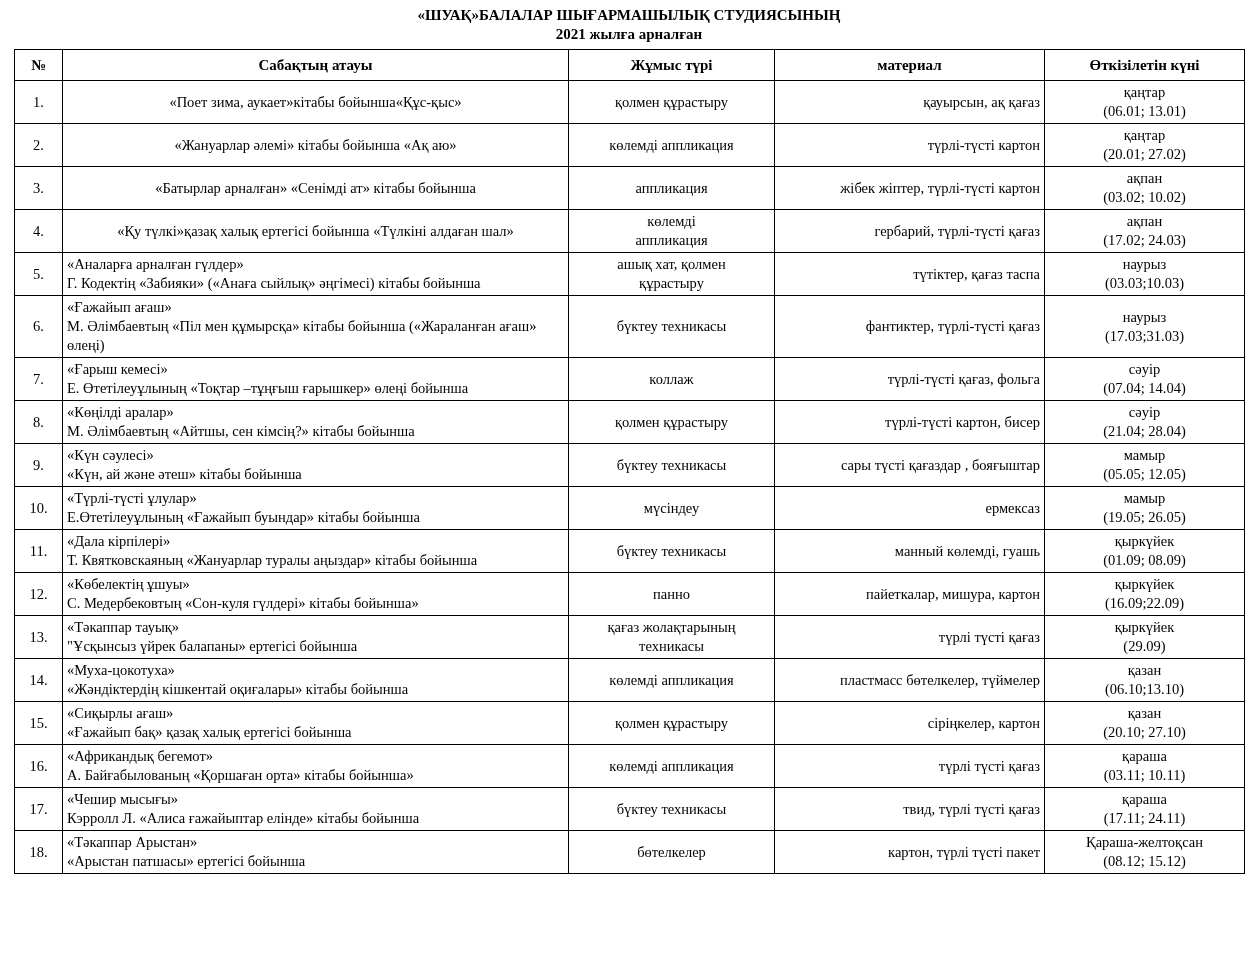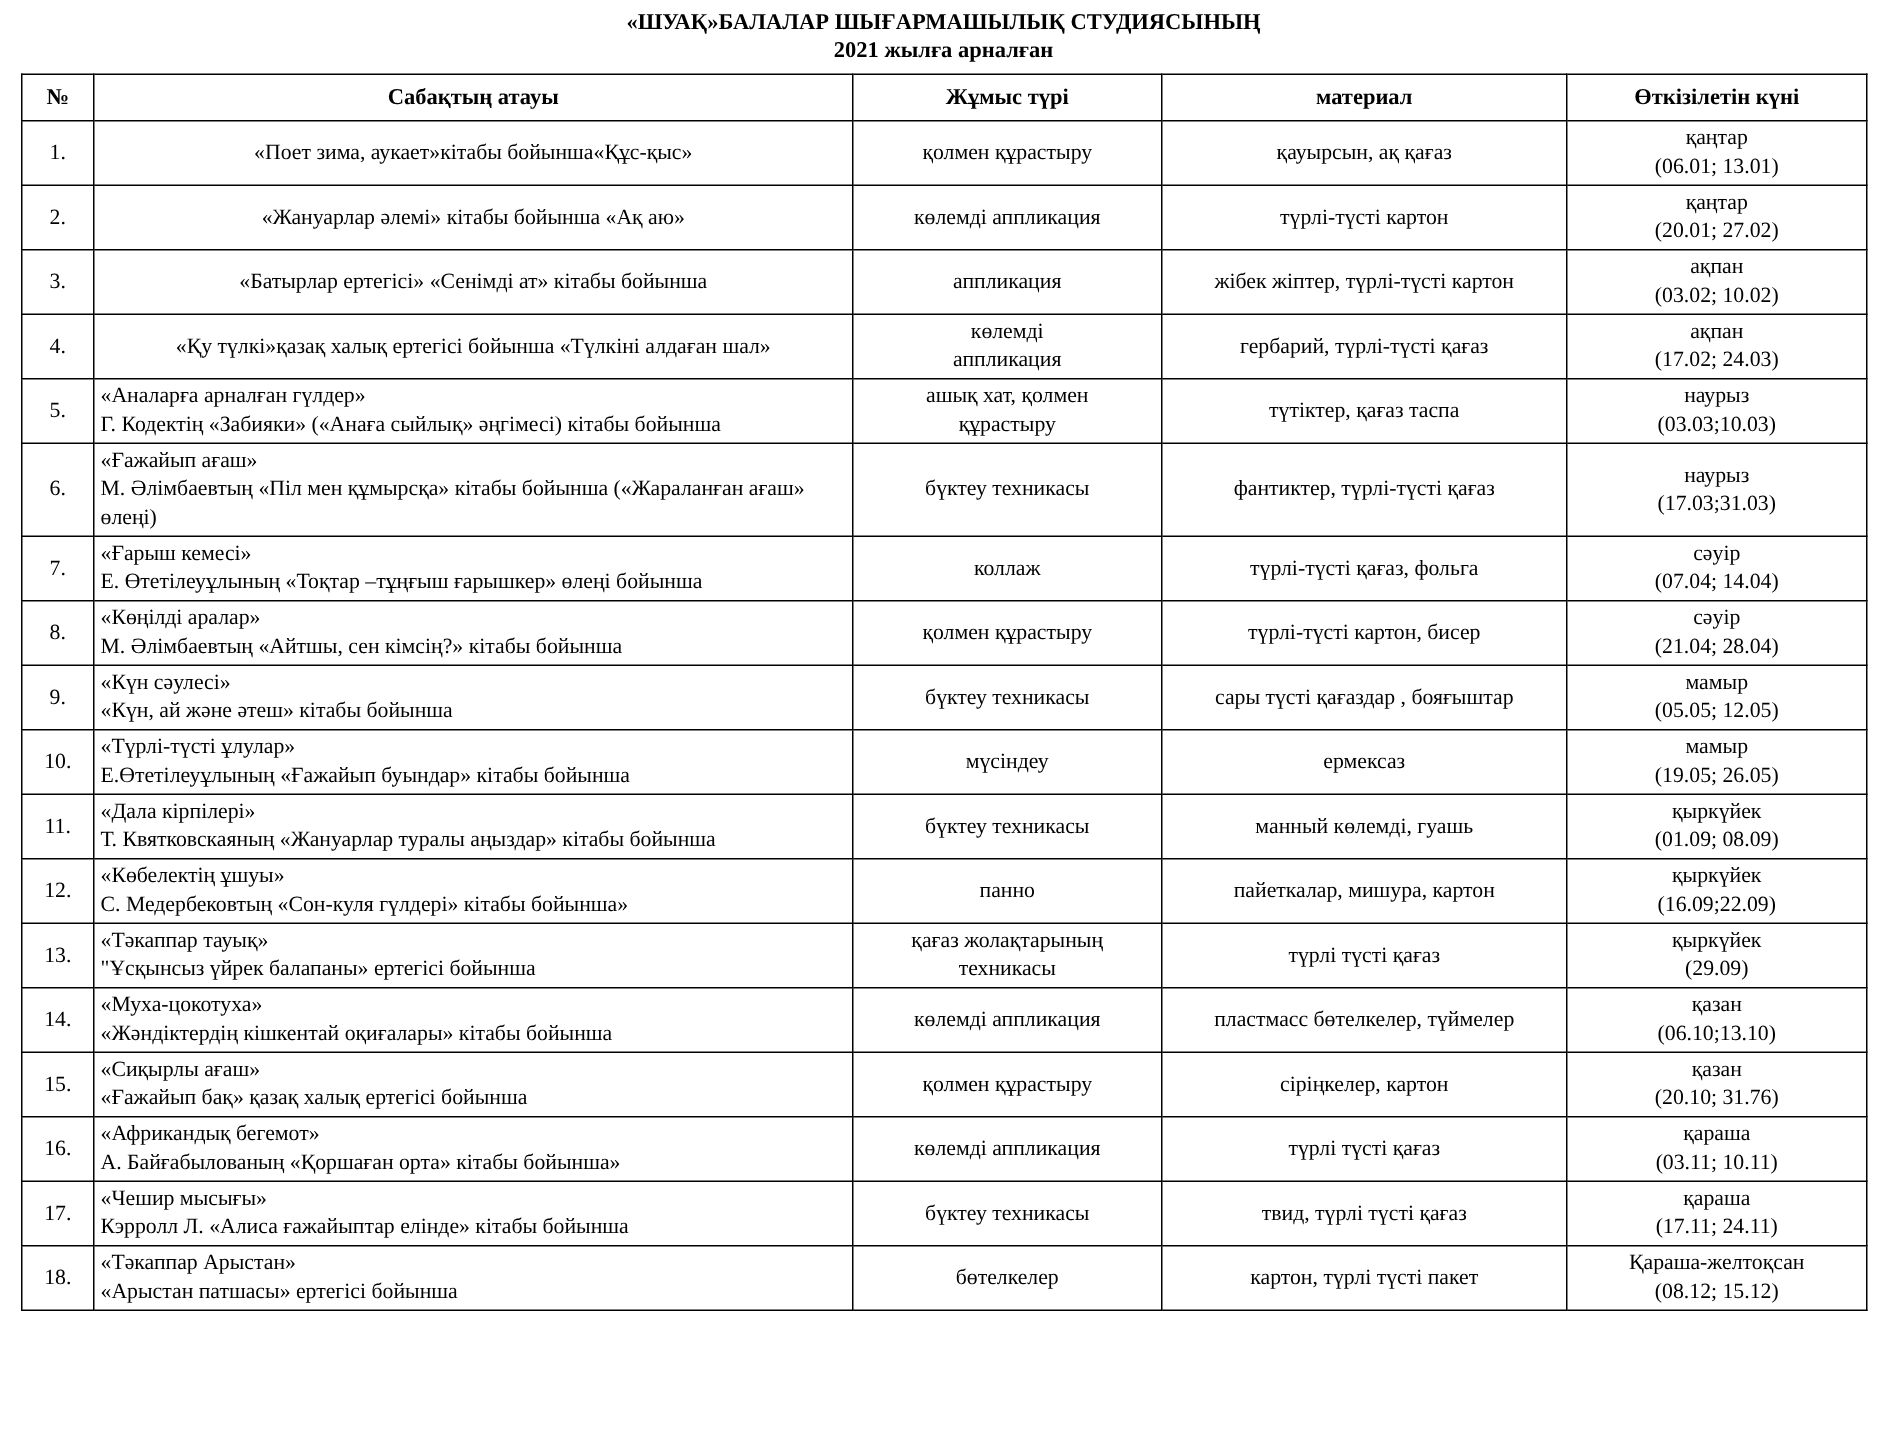--- a/index.html
+++ b/index.html
@@ -63,21 +63,21 @@
     margin-left: 13px;
   }
   td.name.center {
     text-align: center;
   }
   td.type, td.mat {
     text-align: center;
     line-height: 19px;
   }
   td.mat {
-    text-align: center;
+    text-align: right;
     padding-left: 10px;
   }
   td.date {
     text-align: center;
     line-height: 19px;
   }
   .line2 { display: block; }
 </style>
 </head>
 <body>
@@ -131,21 +131,21 @@
           </td>
           <td class="mat">түрлі-түсті картон</td>
           <td class="date">
             <span class="line2">қаңтар</span>
             <span class="line2">(20.01; 27.02)</span>
           </td>
         </tr>
         <tr>
           <td class="num">3.</td>
           <td class="name center">
-            <span class="line2">«Батырлар ертегісі» «Сенімді ат» кітабы бойынша</span>
+            <span class="line2">«Батырлар арналған» «Сенімді ат» кітабы бойынша</span>
           </td>
           <td class="type">
             <span class="line2">аппликация</span>
           </td>
           <td class="mat">жібек жіптер, түрлі-түсті картон</td>
           <td class="date">
             <span class="line2">ақпан</span>
             <span class="line2">(03.02; 10.02)</span>
           </td>
         </tr>
@@ -321,21 +321,21 @@
           <td class="name">
             <span class="line2">«Сиқырлы ағаш»</span>
             <span class="line2">«Ғажайып бақ» қазақ халық ертегісі бойынша</span>
           </td>
           <td class="type">
             <span class="line2">қолмен құрастыру</span>
           </td>
           <td class="mat">сіріңкелер, картон</td>
           <td class="date">
             <span class="line2">қазан</span>
-            <span class="line2">(20.10; 31.76)</span>
+            <span class="line2">(20.10; 27.10)</span>
           </td>
         </tr>
         <tr>
           <td class="num">16.</td>
           <td class="name">
             <span class="line2">«Африкандық бегемот»</span>
             <span class="line2">А. Байғабылованың «Қоршаған орта» кітабы бойынша»</span>
           </td>
           <td class="type">
             <span class="line2">көлемді аппликация</span>

